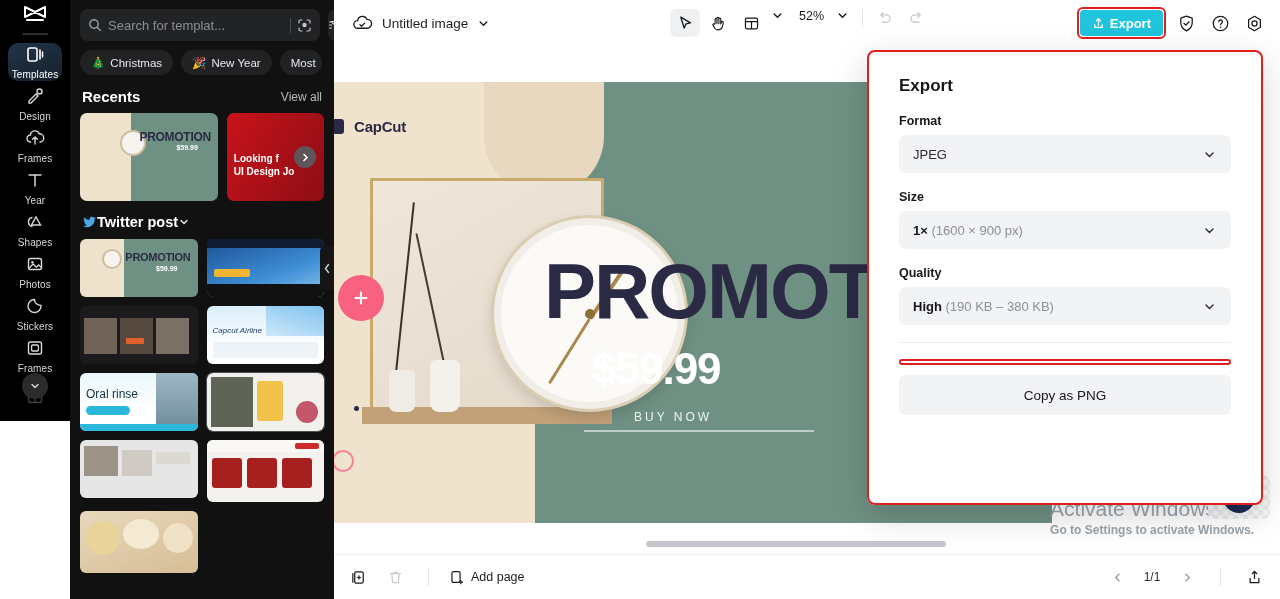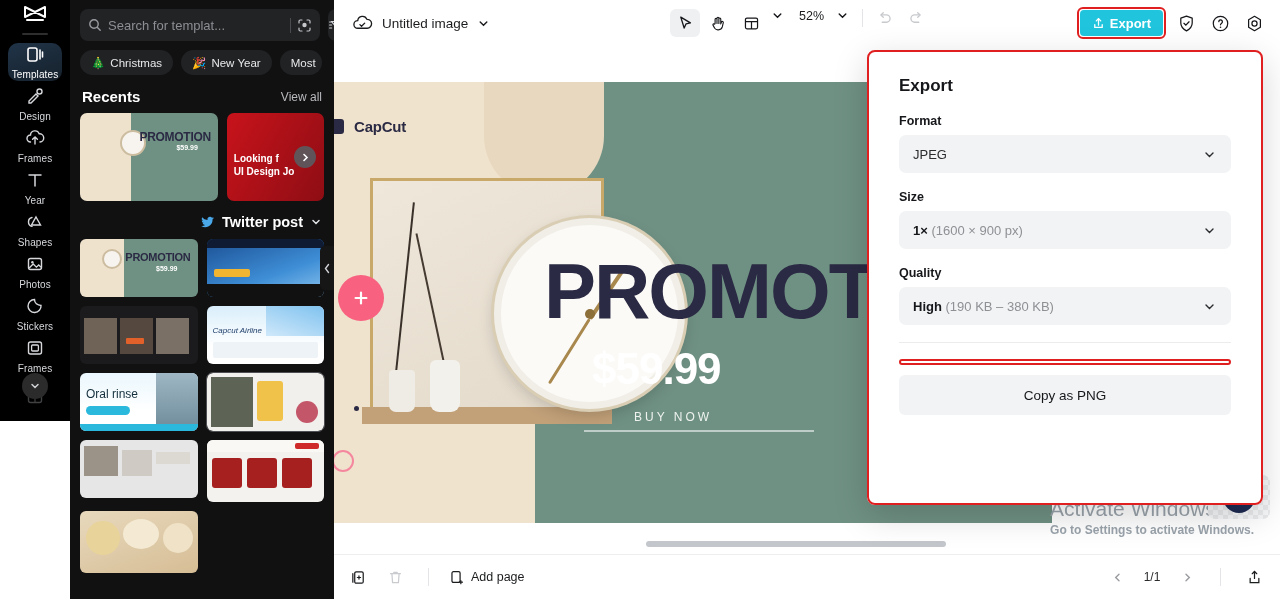--- a/index.html
+++ b/index.html
@@ -69,21 +69,21 @@
   .sec-title { color: #fff; font-size: 15px; font-weight: bold; }
   .sec-link { color: #b9babd; font-size: 12px; cursor: pointer; }
   .recents { display: flex; gap: 9px; position: relative; }
   .rec-card { width: 166px; height: 88px; border-radius: 7px; overflow: hidden; position: relative; }
   .rec-card.second { width: 120px; text-align: center; }
   .rec-arrow {
     position: absolute; right: 8px; top: 50%; transform: translateY(-50%);
     width: 22px; height: 22px; border-radius: 50%; background: rgba(90,90,95,.92);
     display: flex; align-items: center; justify-content: center; cursor: pointer; z-index: 3;
   }
-  .cat-head { display: flex; align-items: center; gap: 7px; margin: 13px 2px 9px 2px; justify-content: flex-end; }
+  .cat-head { display: flex; align-items: center; margin: 13px 2px 9px 2px; }
   .cat-title { color: #fff; font-size: 14.5px; font-weight: bold; }
   .grid { display: grid; grid-template-columns: 1fr 1fr; gap: 9px; padding: 0 10px; }
   .thumb { height: 58px; border-radius: 6px; overflow: hidden; position: relative; cursor: pointer; }
   .thumb.tall { height: 62px; }
   .thumb.sel { outline: 1.5px solid #4d4f53; }
 
   
   .t-promo { background: linear-gradient(90deg,#efe2cc 0 37%, #6f9183 37% 100%); padding-left: 18px; }
   .t-promo .pw { position: absolute; right: 7px; top: 17px; color: #2b2a44; font-size: 12px; font-weight: bold; letter-spacing: -.3px;}
   .t-promo .pp { position: absolute; right: 20px; top: 31px; color: #fff; font-size: 7px; font-weight: bold;}

